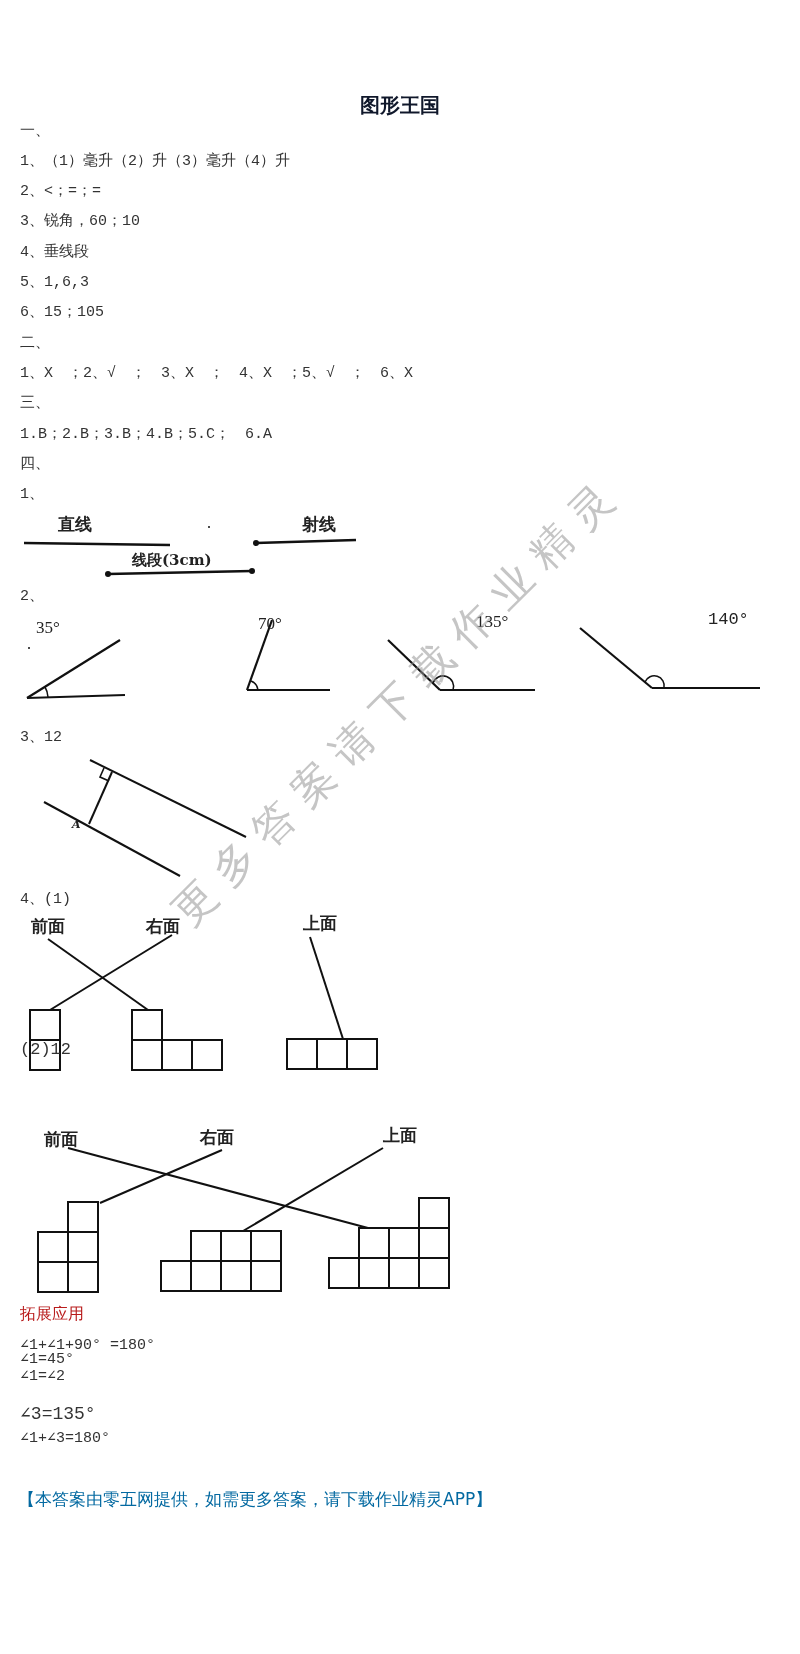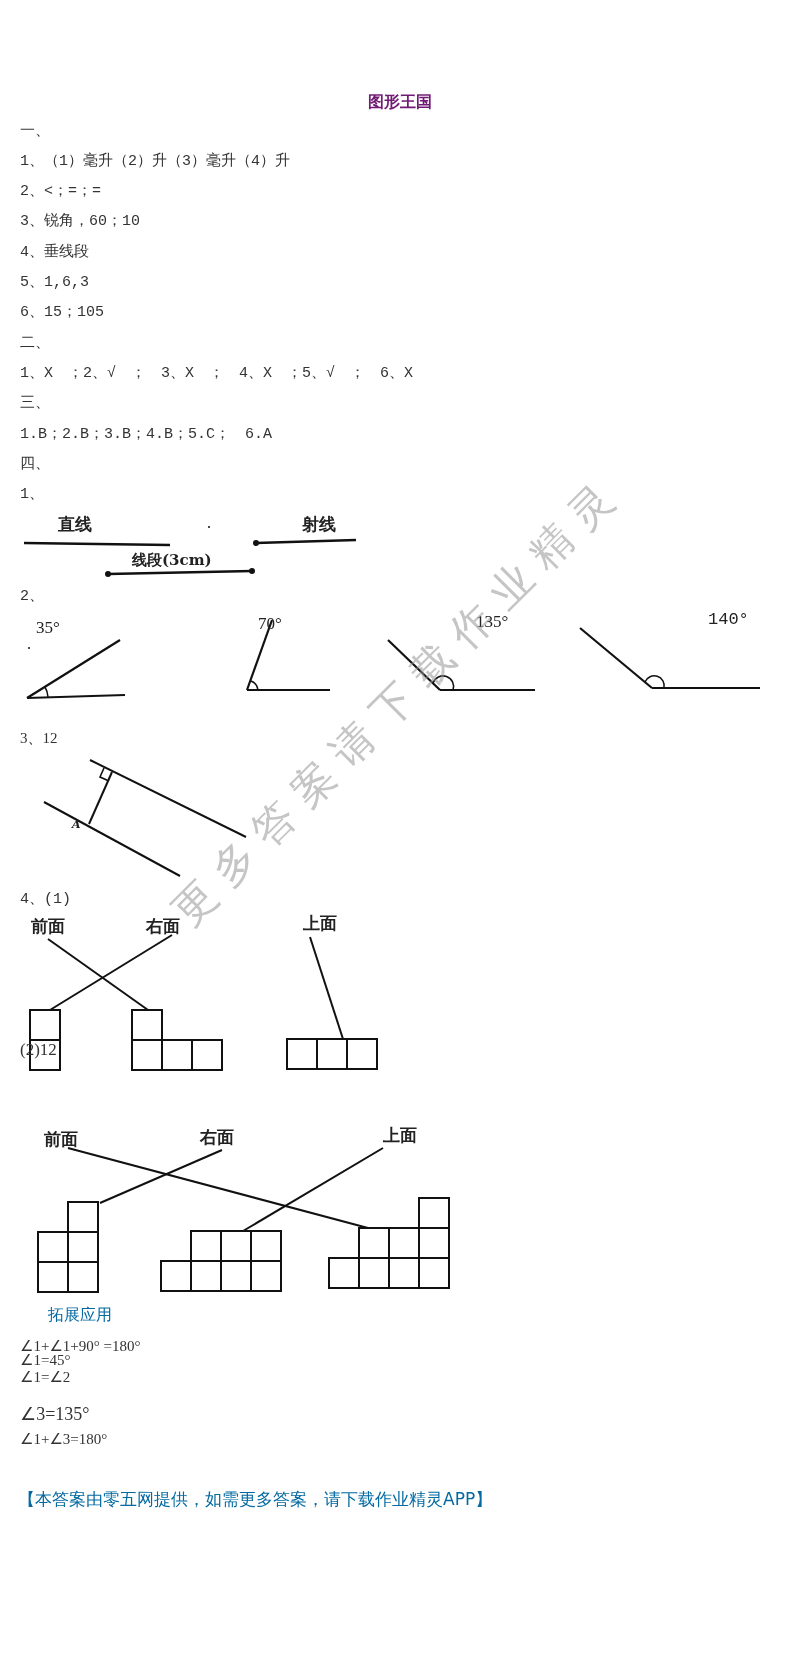--- a/index.html
+++ b/index.html
@@ -10,24 +10,24 @@
   }
   .abs { position: absolute; }
   .line {
     position: absolute; left: 20px; font-size: 15px; line-height: 20px;
     white-space: pre; color: #333333;
     font-family: "Liberation Mono", "DejaVu Sans Mono", monospace;
   }
   .title {
     position: absolute; left: 0; width: 800px; top: 92px; text-align: center;
     font-family: "DejaVu Sans", "Liberation Sans", sans-serif; font-weight: bold;
-    font-size: 16px; color: #701a75;
+    font-size: 20px; color: #0f172a;
   }
-  .sans { font-family: Liberation Serif, serif; }
-  .red { color: #0369a1; margin-left: 28px; }
+  .sans { font-family: Liberation Mono, monospace; }
+  .red { color: #b91c1c; }
   .footer {
     position: absolute; left: 18px; top: 1486px; font-size: 17px;
     font-family: "DejaVu Sans", "Liberation Sans", sans-serif; color: #0369a1; white-space: pre;
   }
   svg { position: absolute; overflow: visible; }
   .hand { font-family: "DejaVu Serif", "Liberation Serif", serif; font-weight: bold; }
   .watermark {
     position: absolute; left: 180px; top: 890px; width: 520px;
     transform: rotate(-45deg); transform-origin: left center;
     font-family: "DejaVu Sans", "Liberation Sans", sans-serif;

